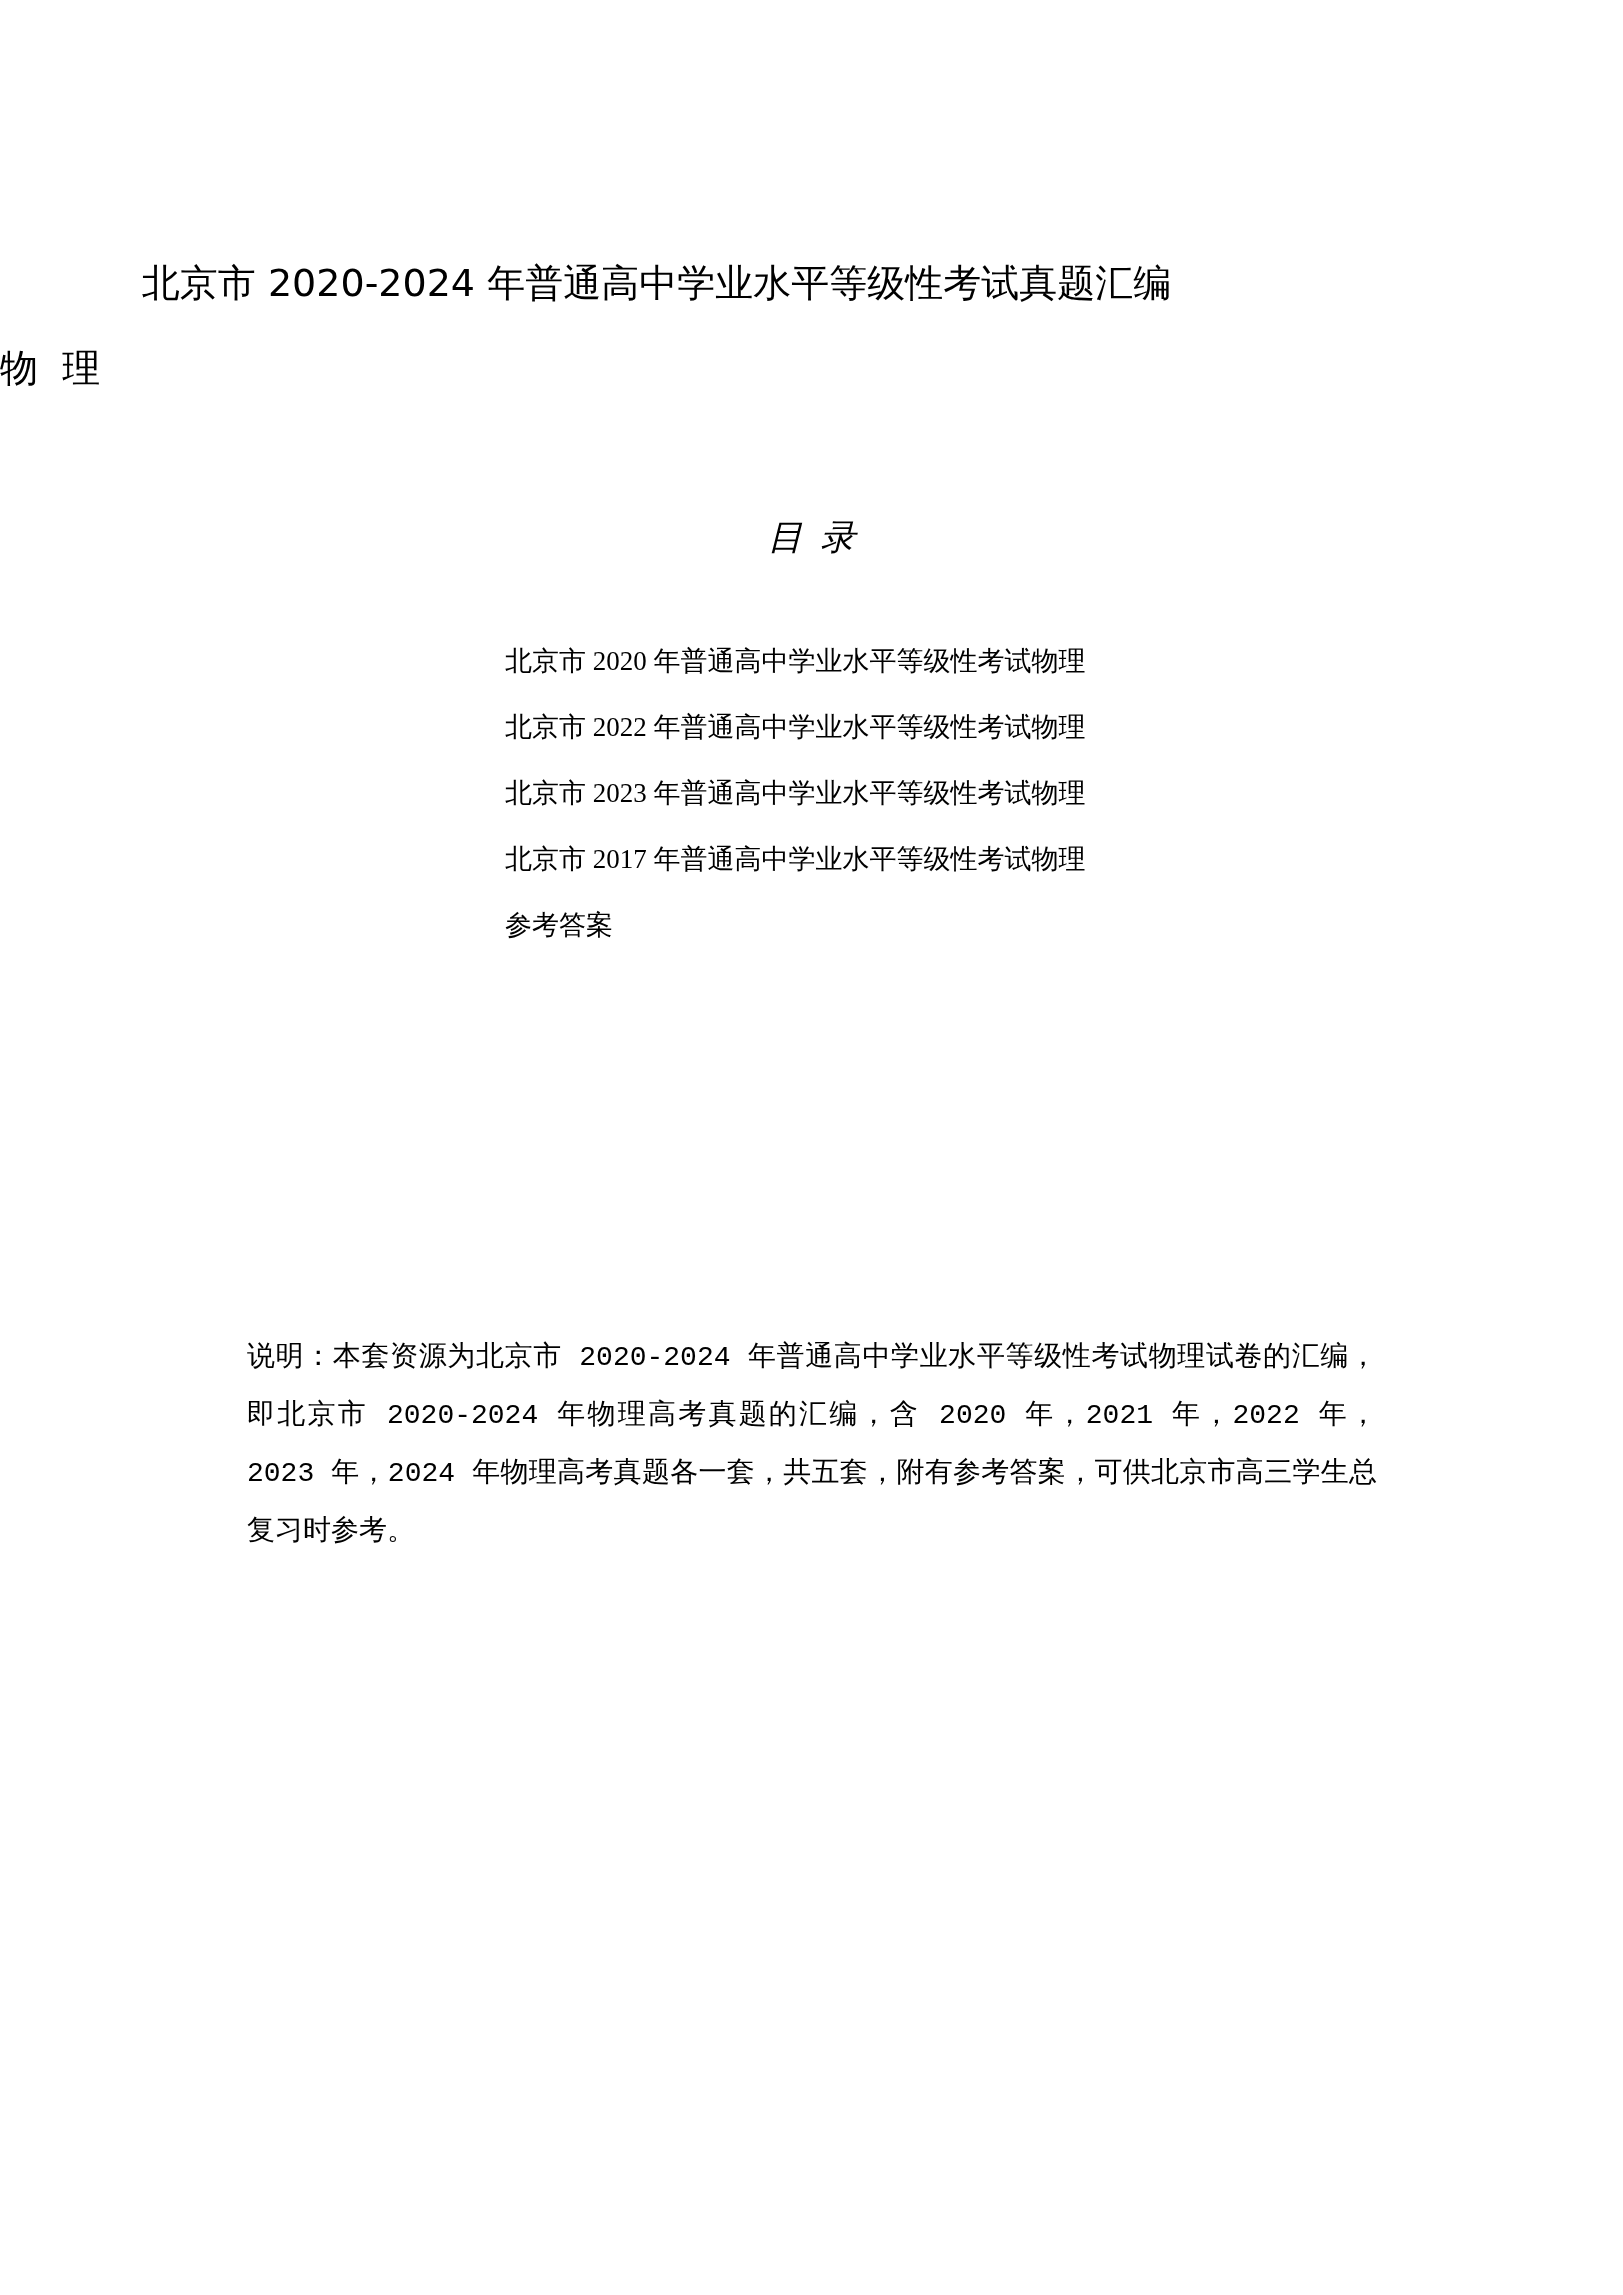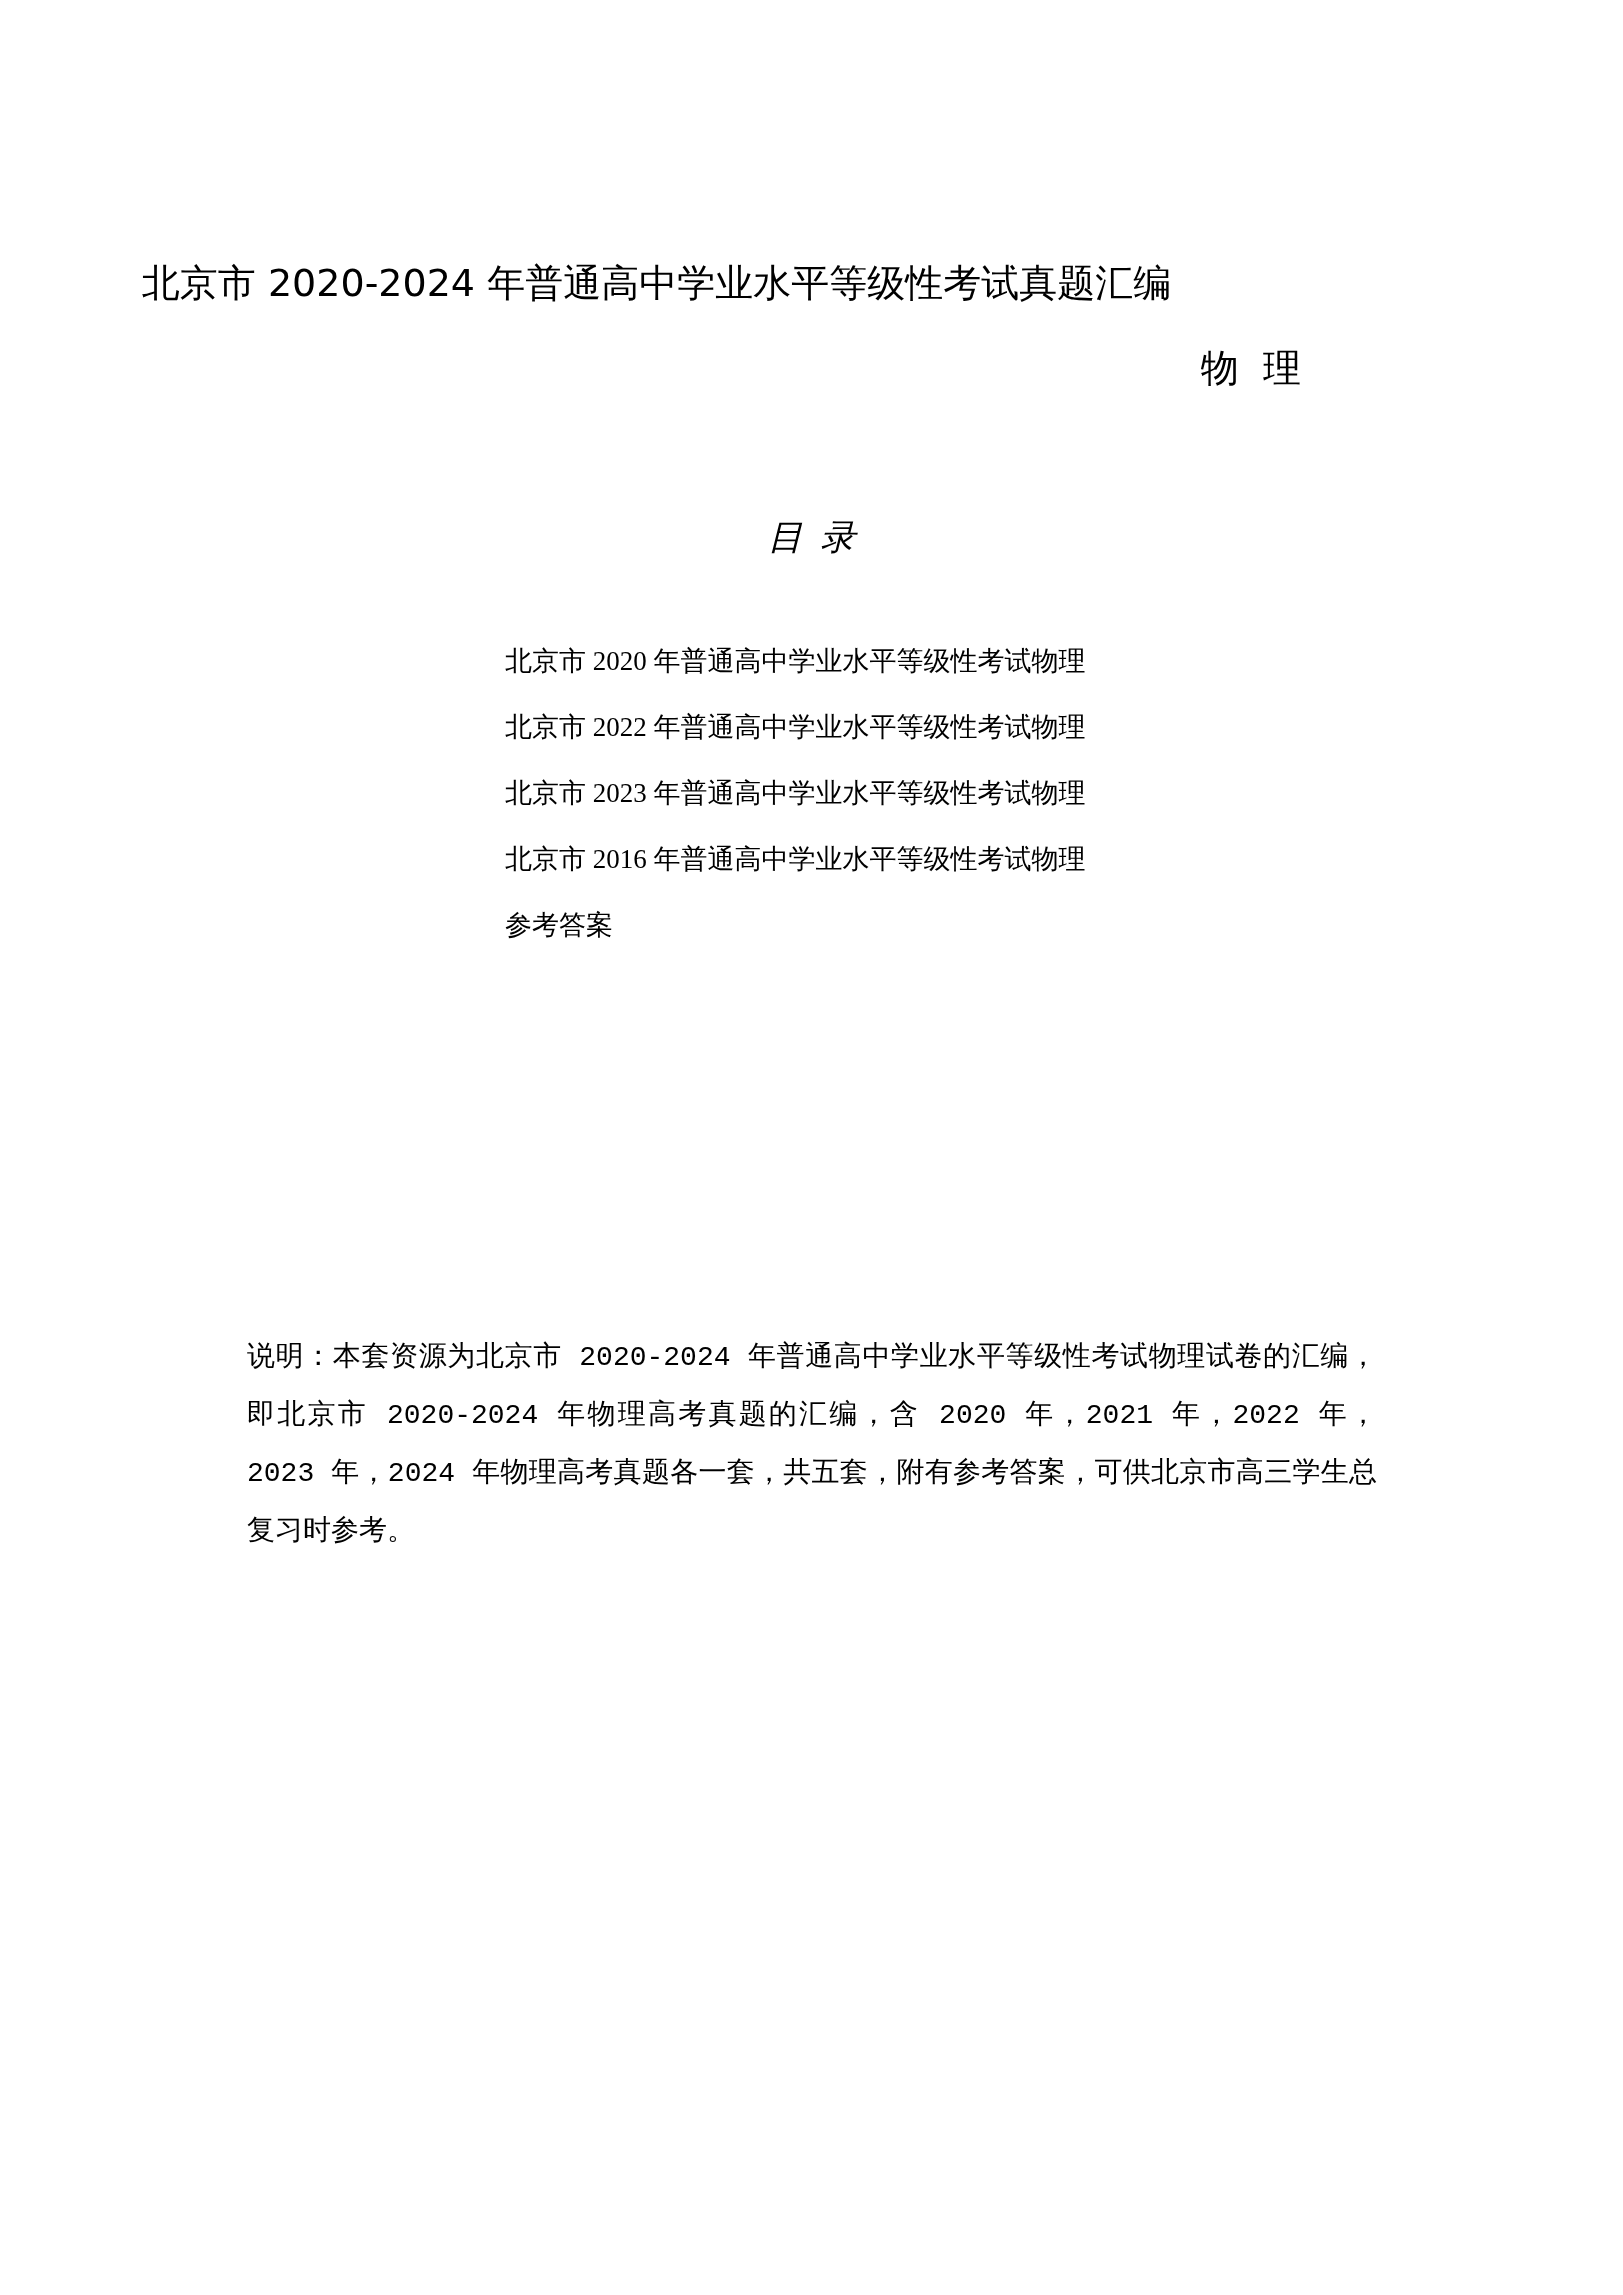--- a/index.html
+++ b/index.html
@@ -31,21 +31,21 @@
       font-size: 38px;
       line-height: 52px;
       white-space: nowrap;
       letter-spacing: 0px;
     }
     .doc-subject {
       position: absolute;
       left: 0;
       top: 342px;
       width: 1301px;
-      text-align: right;
+      text-align: left;
       font-family: "DejaVu Sans", "Liberation Sans", sans-serif;
       font-size: 38px;
       line-height: 52px;
       white-space: pre;
     }
     .toc-heading {
       position: absolute;
       left: 0;
       top: 512px;
       width: 1623px;
@@ -96,20 +96,20 @@
   <div class="doc-title">北京市 2020-2024 年普通高中学业水平等级性考试真题汇编</div>
 
   <div class="doc-subject">物  理</div>
 
   <div class="toc-heading">目  录</div>
 
   <ul class="toc-list">
     <li>北京市 2020 年普通高中学业水平等级性考试物理</li>
     <li>北京市 2022 年普通高中学业水平等级性考试物理</li>
     <li>北京市 2023 年普通高中学业水平等级性考试物理</li>
-    <li>北京市 2016 年普通高中学业水平等级性考试物理</li>
+    <li>北京市 2017 年普通高中学业水平等级性考试物理</li>
     <li>参考答案</li>
   </ul>
 
   <p class="description">说明：本套资源为北京市 2020-2024 年普通高中学业水平等级性考试物理试卷的汇编，即北京市 2020-2024 年物理高考真题的汇编，含 2020 年，2021 年，2022 年，2023 年，2024 年物理高考真题各一套，共五套，附有参考答案，可供北京市高三学生总复习时参考。</p>
 
 </div>
 
 
 </body></html>

